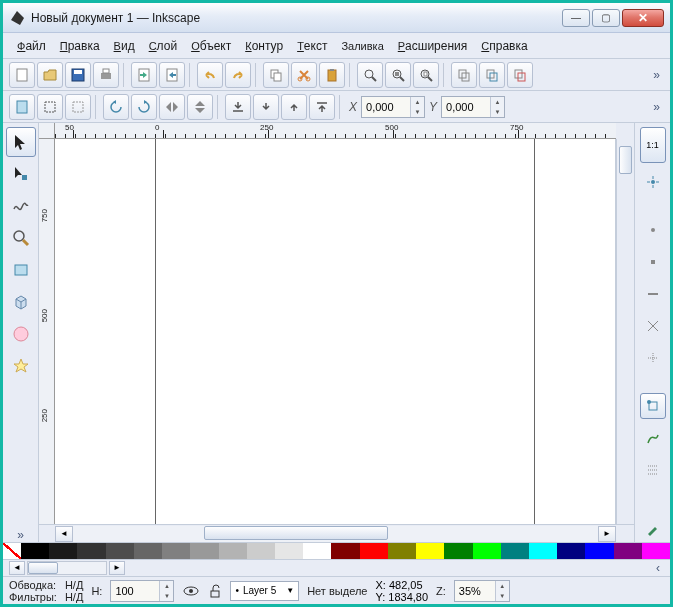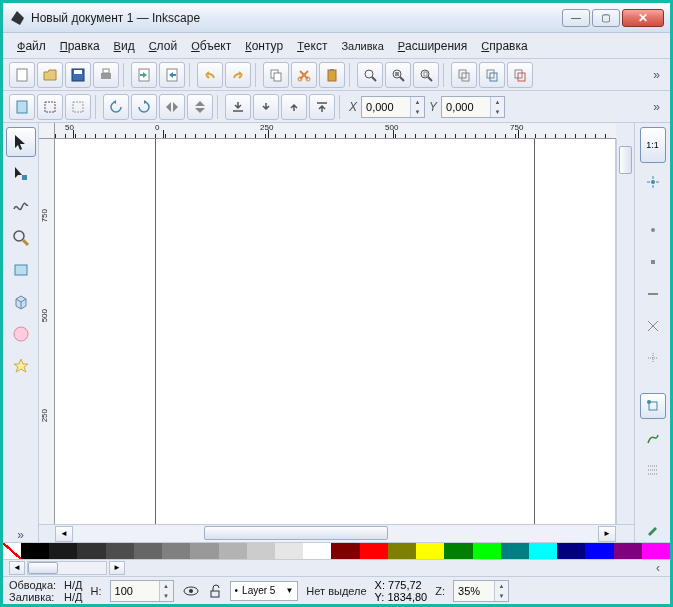--- a/index.html
+++ b/index.html
@@ -525,21 +525,21 @@
         <div class="thumb"></div>
       </div>
     <div class="sbbtn">►</div>
     <div class="tspacer"></div>
     <div class="chev">‹</div>
   </div>
 
   <div class="status">
     <div style="display:flex;flex-direction:column;line-height:12px">
       <div><span class="lbl">Обводка:</span></div>
-      <div><span class="lbl">Заливка:</span></div>
+      <div><span class="lbl">Фильтры:</span></div>
     </div>
     <div style="display:flex;flex-direction:column;line-height:12px">
       <div><span class="val">Н/Д</span></div>
       <div><span class="val">Н/Д</span></div>
     </div>
     <span class="lbl">H:</span>
     <div class="spin">
         <input value="100" style="">
         <div class="arrows">
           <div>▲</div>
@@ -554,21 +554,21 @@
         <rect x="3" y="8" width="8" height="6" fill="none" stroke="#333"></rect>
         <path d="M5 8V5a3 3 0 0 1 6 0" fill="none" stroke="#333"></path>
       </svg>
     <div class="layerbox">
       <span>•</span>
       <span>Layer 5</span>
       <span style="font-size:8px;margin-left:6px">▼</span>
     </div>
     <span class="val" style="flex:0 0 auto;overflow:hidden;max-width:70px">Нет выделе</span>
     <div style="display:flex;flex-direction:column;line-height:12px;font-family:monospace;font-size:11px">
-      <div><span>X:</span> <span>775,72</span></div>
+      <div><span>X:</span> <span>482,05</span></div>
       <div><span>Y:</span> <span>1834,80</span></div>
     </div>
     <span class="lbl">Z:</span>
     <div class="spin">
         <input style="width: 40px;" value="35%">
         <div class="arrows">
           <div>▲</div>
           <div>▼</div>
         </div>
       </div>

